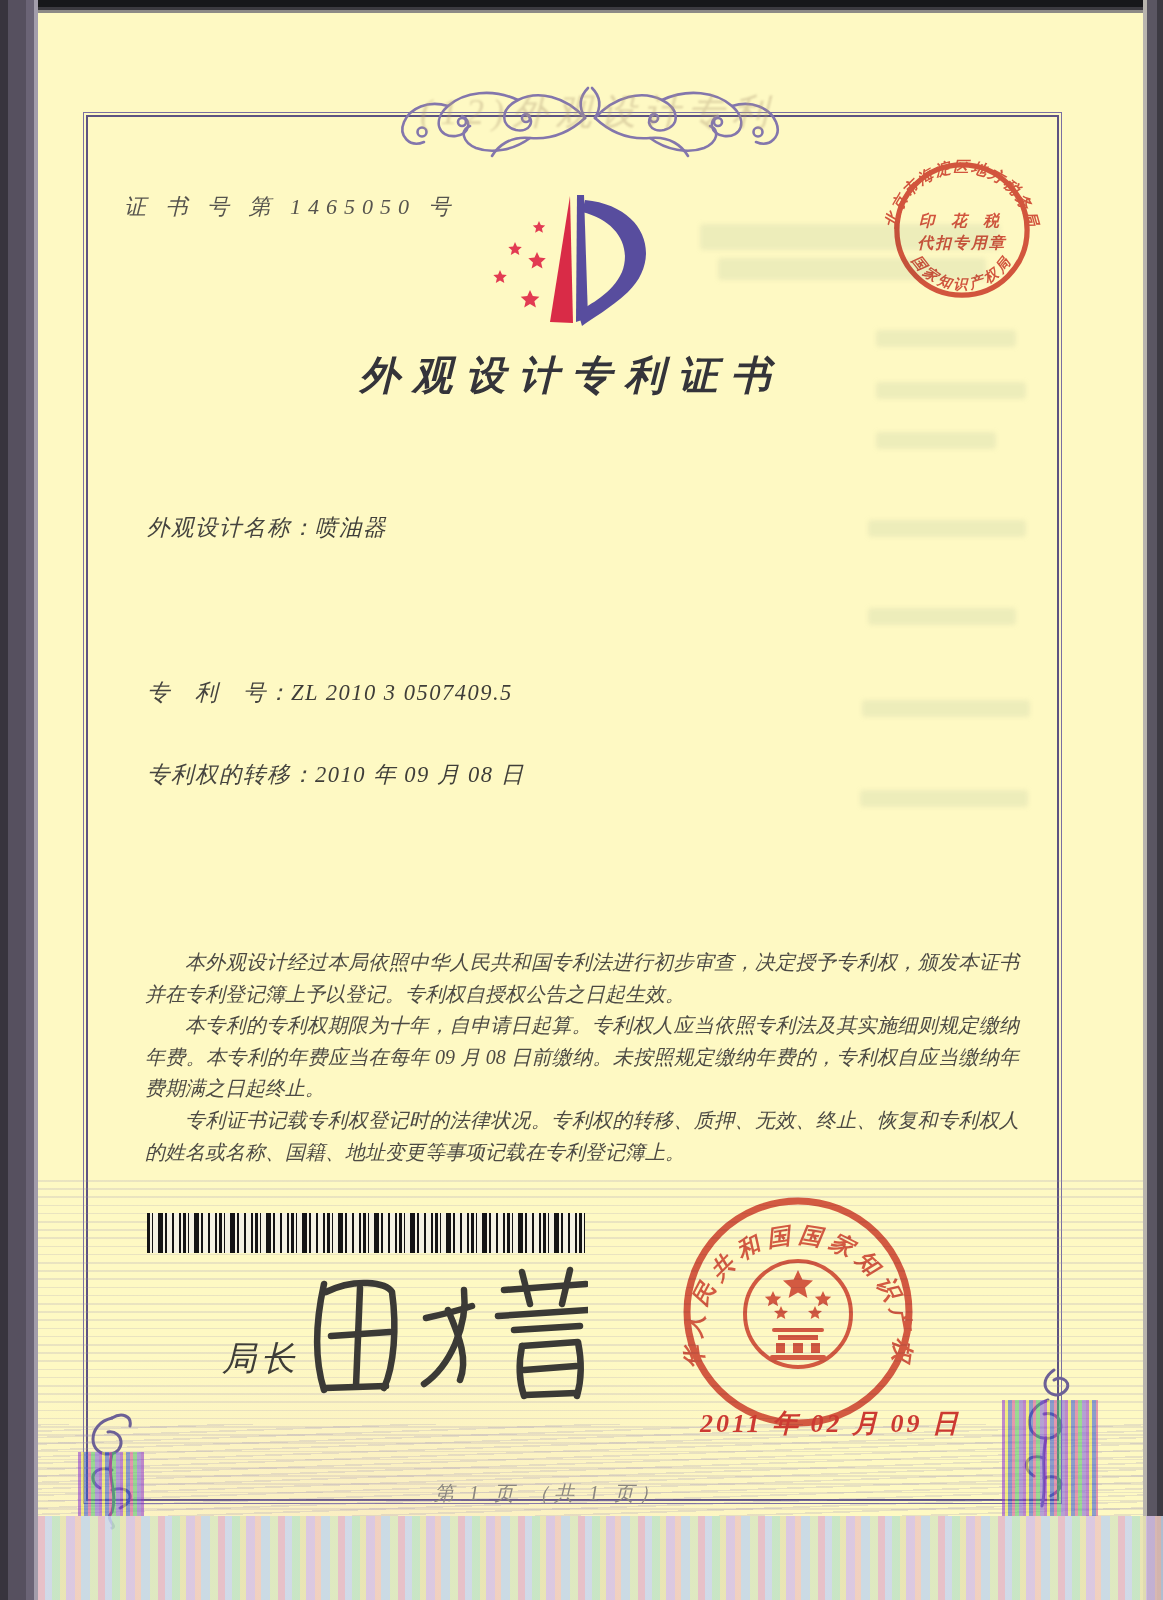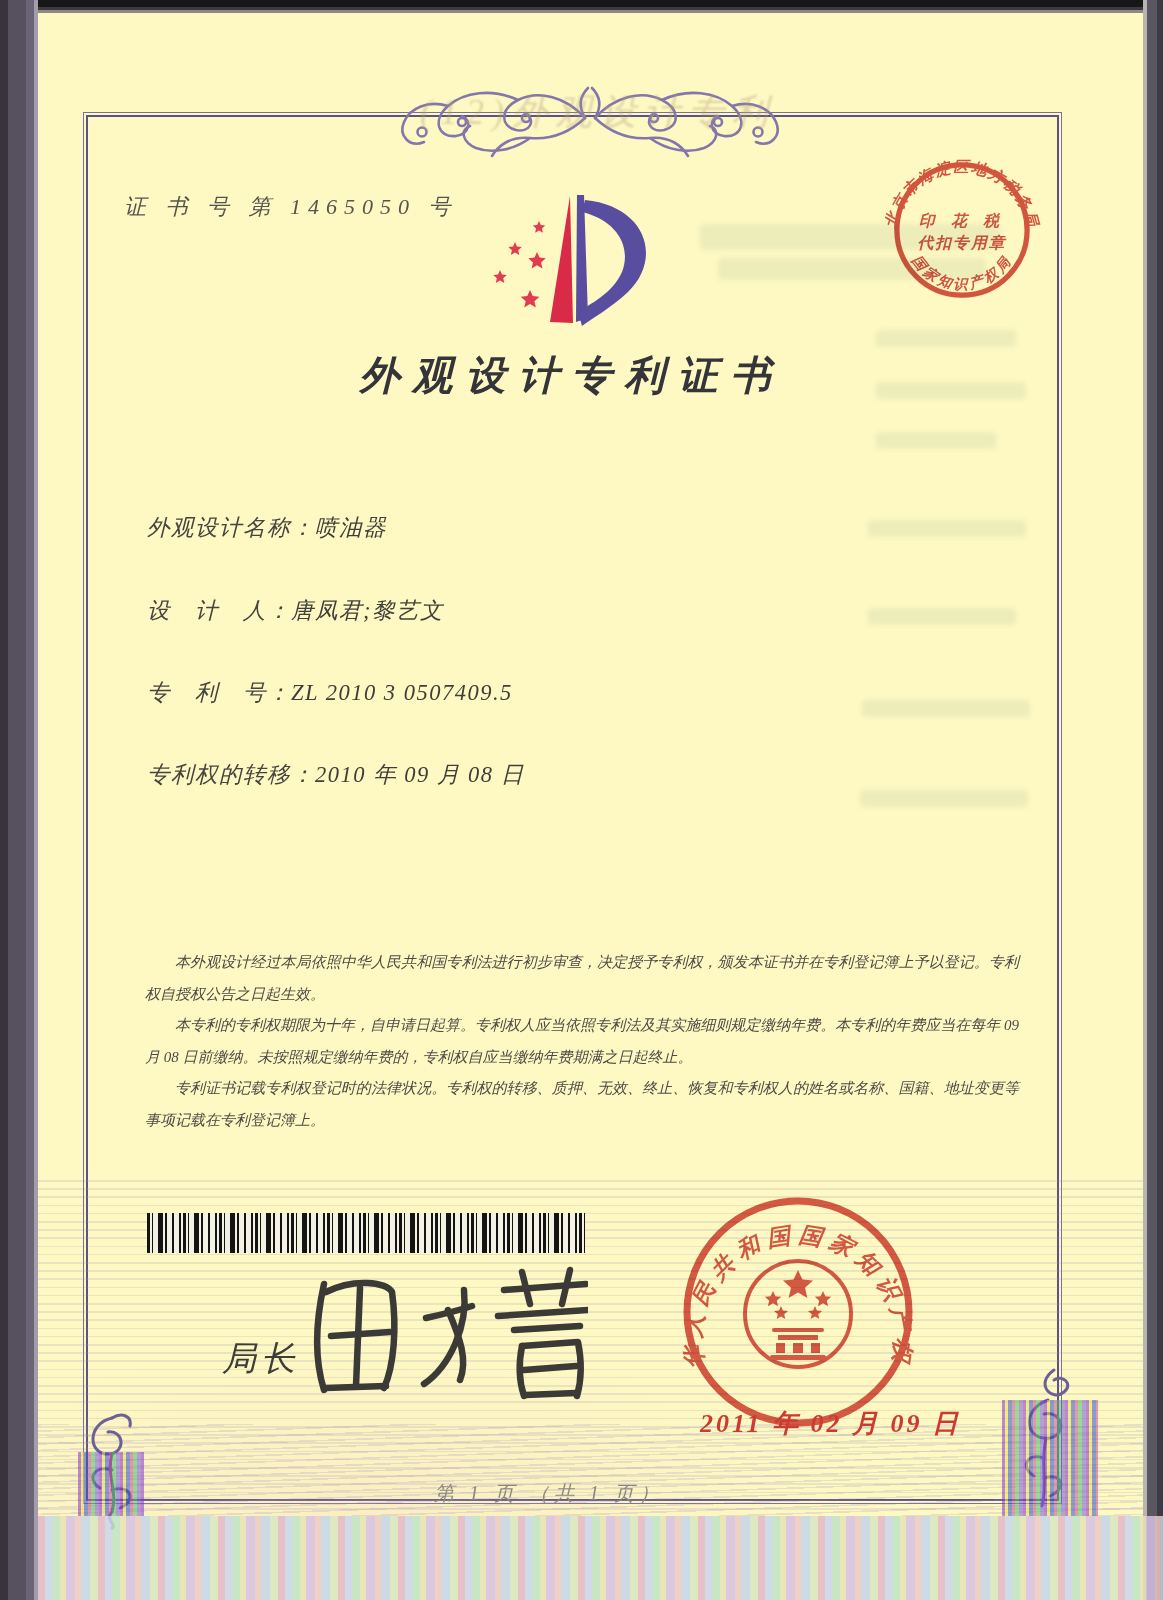--- a/index.html
+++ b/index.html
@@ -42,21 +42,21 @@
   
   .cert-no{left:124px;top:192px;font-size:22px;color:#56544e;letter-spacing:7px;}
   .ghost{color:#b4a07a;opacity:.42;filter:blur(1.1px);}
   .ghost-title{left:420px;top:88px;font-size:36px;letter-spacing:8px;}
   .blob{background:rgba(150,172,140,.16);filter:blur(2.5px);border-radius:3px;}
   .doc-title{left:83px;top:348px;width:977px;text-align:center;
     font-size:40px;font-weight:bold;color:#34343a;letter-spacing:13px;}
   .field{left:147px;font-size:22.5px;color:#45443f;letter-spacing:1.5px;white-space:nowrap;margin-top:20px;}
   .field .lab{color:#45443f;}
   .field .val{color:#3f3e39;}
-  .body-text{left:145px;top:947px;width:874px;font-size:15px;line-height:31.6px;
+  .body-text{left:145px;top:947px;width:874px;font-size:20px;line-height:31.6px;
     color:#4c4a44;text-align:justify;}
   .body-text p{margin:0;text-indent:2em;}
   .barcode{left:147px;top:1213px;width:438px;height:40px;
     background:repeating-linear-gradient(90deg,
       #141414 0 3px,#f4f2e3 3px 5px,#141414 5px 6px,#f4f2e3 6px 11px,
       #141414 11px 16px,#f4f2e3 16px 18px,#141414 18px 20px,#f4f2e3 20px 25px,
       #141414 25px 27px,#f4f2e3 27px 32px,#141414 32px 34px,#f4f2e3 34px 36px);}
   .signer{left:222px;top:1336px;font-size:34px;color:#3e3d38;letter-spacing:5px;}
   .issue-date{left:700px;top:1406px;font-size:26px;color:#cc3a32;letter-spacing:3px;font-weight:bold;}
   .footer{left:83px;top:1480px;width:900px;text-align:center;
@@ -164,23 +164,20 @@
       <path d="M89,15 L88,142 L100,138 L96,15 Z"></path>
       <path d="M97,20 C158,26 175,78 140,112 C122,129 104,138 94,146 L90,132 C102,124 124,114 134,92 C144,66 128,40 94,32 Z"></path>
     </g>
   </svg>
 
   <div class="abs doc-title">外观设计专利证书</div>
 
   <div class="abs field" style="top:492px;">
     <span class="lab">外观设计名称：</span><span class="val">喷油器</span>
   </div>
-  <div class="abs field" style="top:575px;">
-    <span class="lab">设　计　人：</span><span class="val">唐凤君;黎艺文</span>
-  </div>
   <div class="abs field" style="top:657px;">
     <span class="lab">专　利　号：</span><span class="val">ZL 2010 3 0507409.5</span>
   </div>
   <div class="abs field" style="top:739px;">
     <span class="lab">专利权的转移：</span><span class="val">2010 年 09 月 08 日</span>
   </div>
 
   <div class="abs body-text">
     <p>本外观设计经过本局依照中华人民共和国专利法进行初步审查，决定授予专利权，颁发本证书并在专利登记簿上予以登记。专利权自授权公告之日起生效。</p>
     <p>本专利的专利权期限为十年，自申请日起算。专利权人应当依照专利法及其实施细则规定缴纳年费。本专利的年费应当在每年 09 月 08 日前缴纳。未按照规定缴纳年费的，专利权自应当缴纳年费期满之日起终止。</p>

